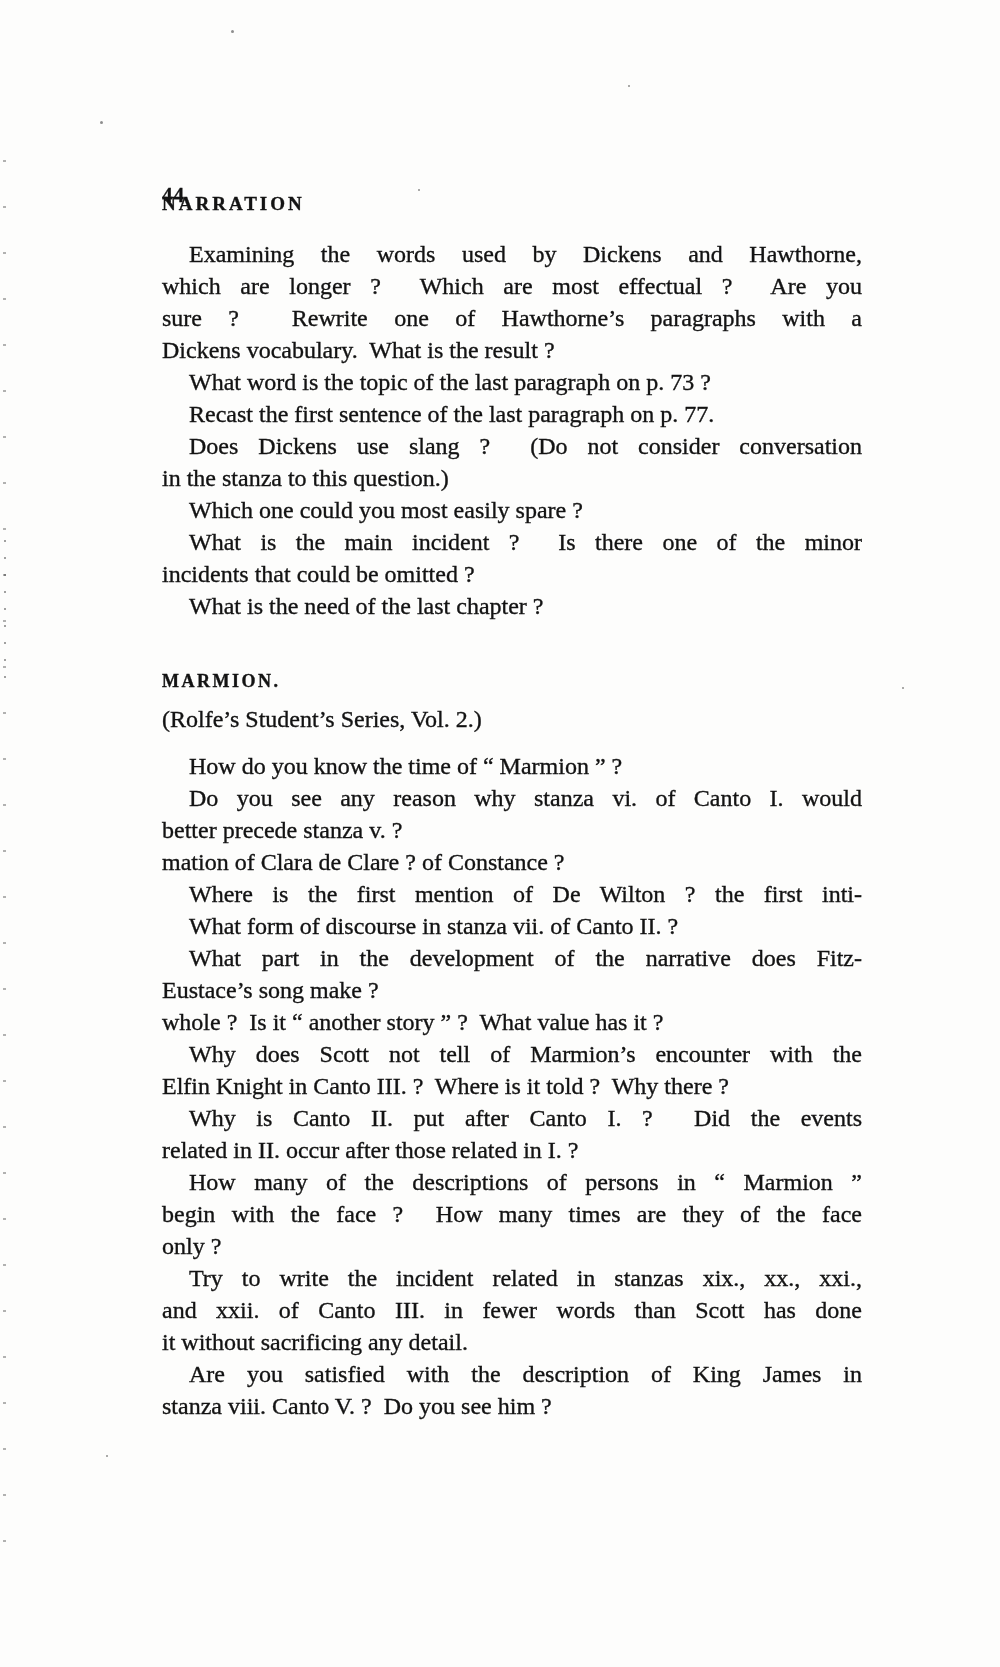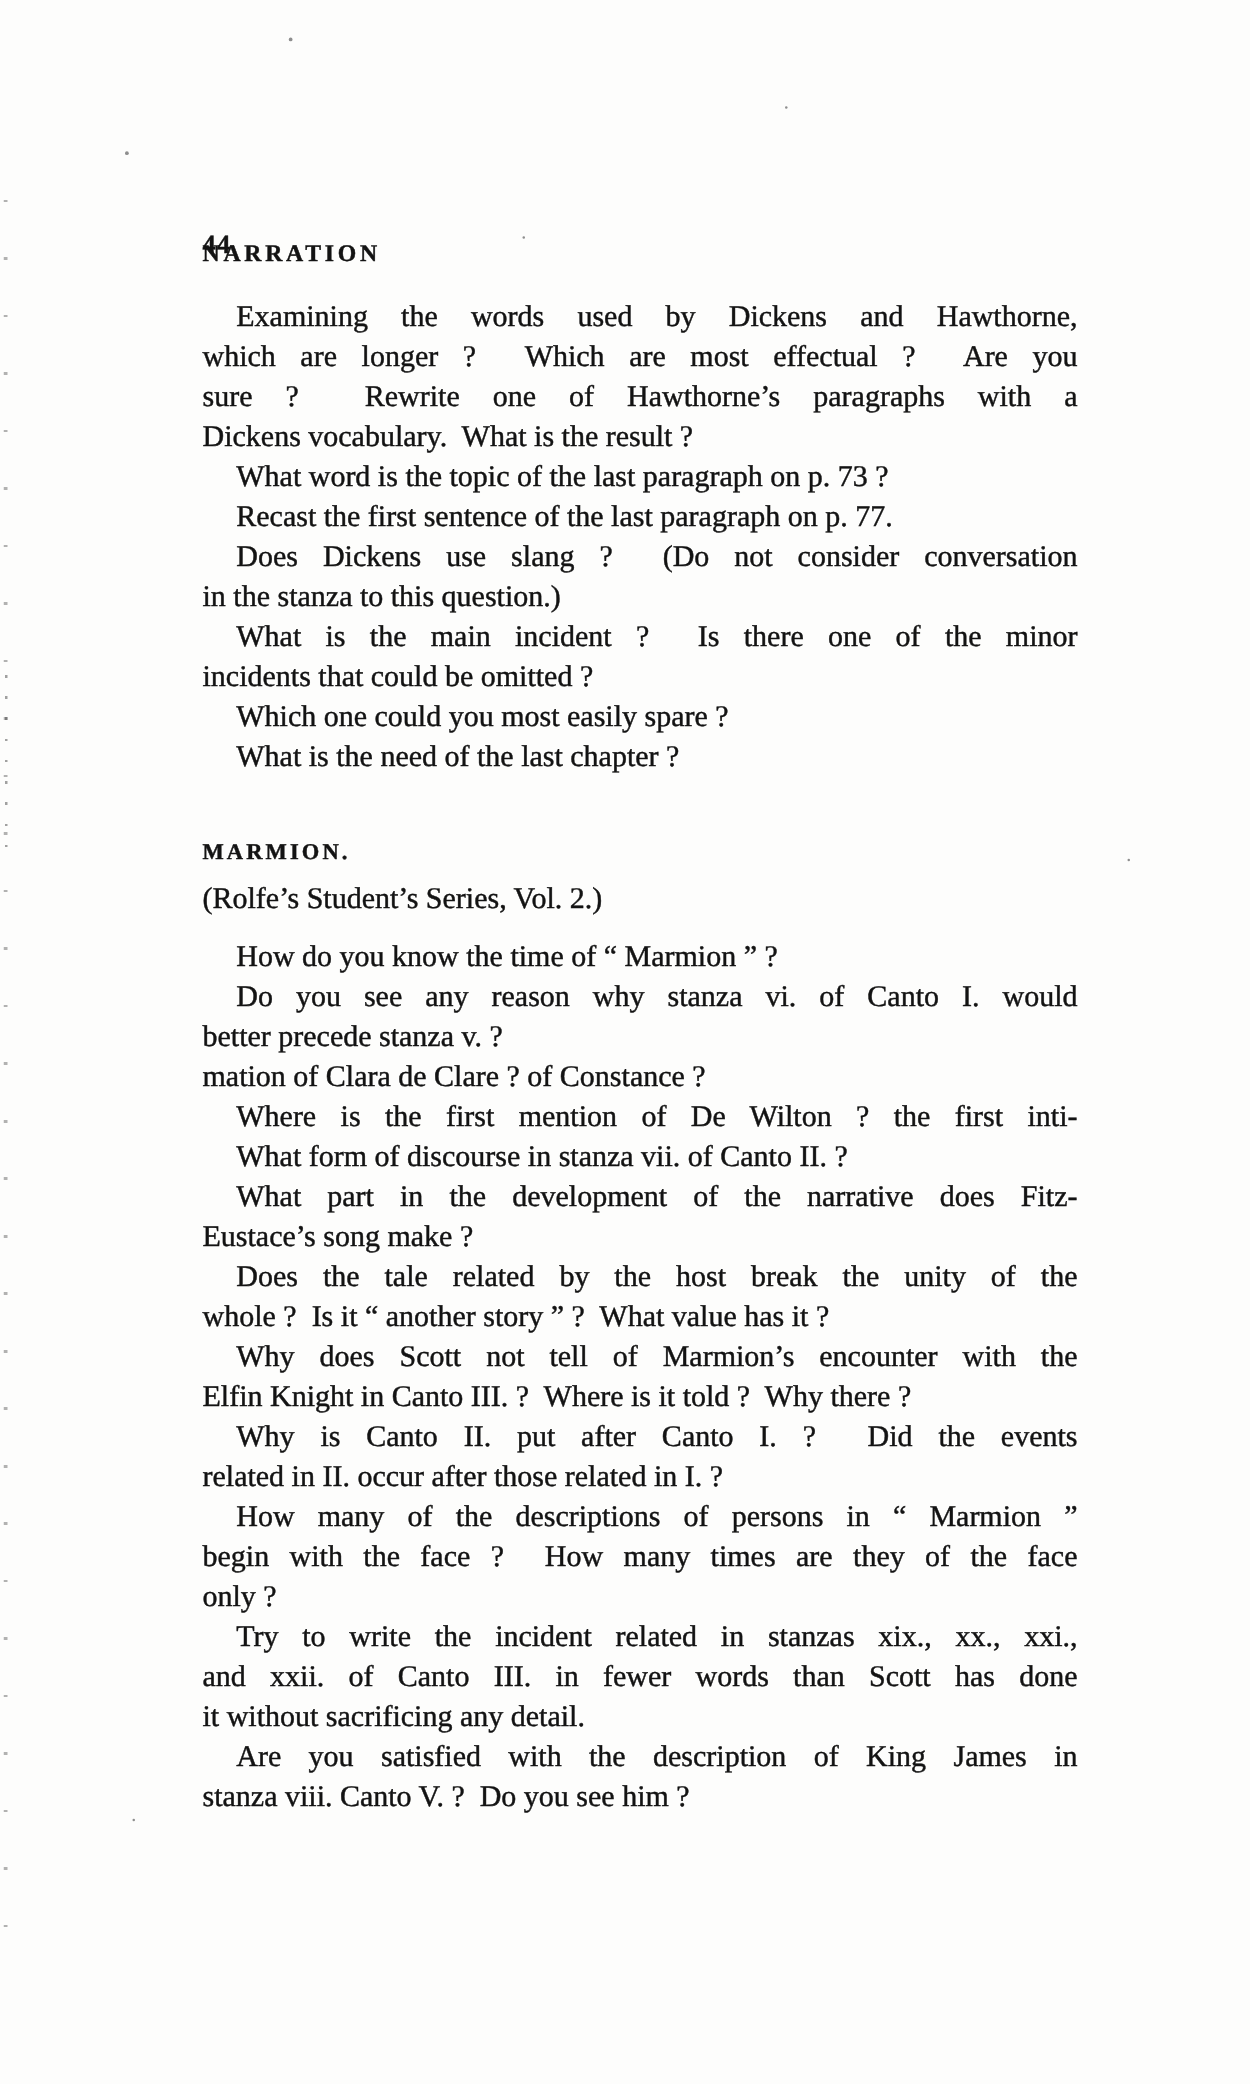--- a/index.html
+++ b/index.html
@@ -111,26 +111,26 @@
     <p class="para">
       <span class="line first">Recast the first sentence of the last paragraph on p. 77.</span>
     </p>
 
     <p class="para">
       <span class="line j first">Does Dickens use slang&nbsp;?&nbsp; (Do not consider conversation</span>
       <span class="line">in the stanza to this question.)</span>
     </p>
 
     <p class="para">
-      <span class="line j first">What is the main incident&nbsp;?&nbsp; Is there one of the minor</span>
-      <span class="line">incidents that could be omitted&nbsp;?</span>
+      <span class="line first">Which one could you most easily spare&nbsp;?</span>
     </p>
 
     <p class="para">
-      <span class="line first">Which one could you most easily spare&nbsp;?</span>
+      <span class="line j first">What is the main incident&nbsp;?&nbsp; Is there one of the minor</span>
+      <span class="line">incidents that could be omitted&nbsp;?</span>
     </p>
 
     <p class="para">
       <span class="line first">What is the need of the last chapter&nbsp;?</span>
     </p>
 
     <div class="section">
       <div class="section-heading">MARMION.</div>
       <div class="section-subheading">(Rolfe’s Student’s Series, Vol. 2.)</div>
     </div>
@@ -152,21 +152,20 @@
     <p class="para">
       <span class="line first">What form of discourse in stanza vii. of Canto II.&nbsp;?</span>
     </p>
 
     <p class="para">
       <span class="line j first">What part in the development of the narrative does Fitz-</span>
       <span class="line">Eustace’s song make&nbsp;?</span>
     </p>
 
     <p class="para">
-      <span class="line j first">Does the tale related by the host break the unity of the</span>
       <span class="line">whole&nbsp;?&nbsp; Is it “&nbsp;another story&nbsp;”&nbsp;?&nbsp; What value has it&nbsp;?</span>
     </p>
 
     <p class="para">
       <span class="line j first">Why does Scott not tell of Marmion’s encounter with the</span>
       <span class="line">Elfin Knight in Canto III.&nbsp;?&nbsp; Where is it told&nbsp;?&nbsp; Why there&nbsp;?</span>
     </p>
 
     <p class="para">
       <span class="line j first">Why is Canto II. put after Canto I.&nbsp;?&nbsp; Did the events</span>

